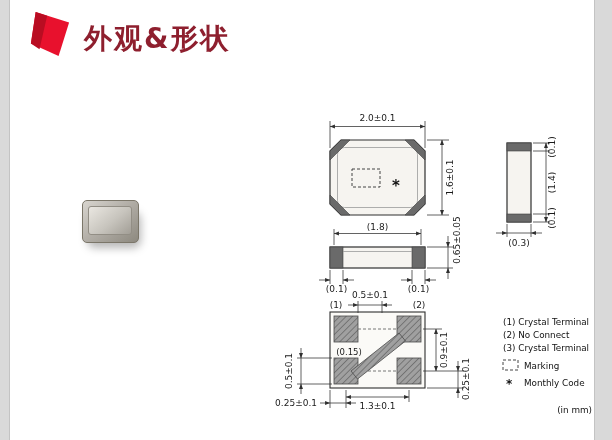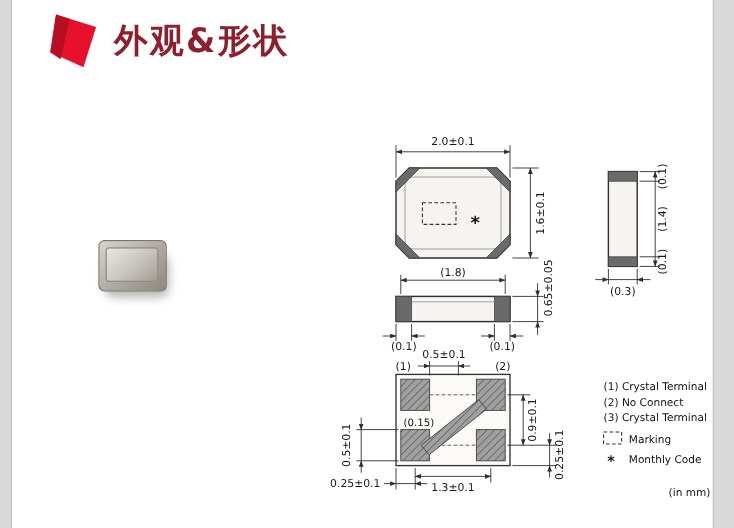--- a/index.html
+++ b/index.html
@@ -5,21 +5,21 @@
   html, body { margin:0; padding:0; }
   body {
     width:612px; height:440px; position:relative; overflow:hidden;
     background:#ffffff; font-family:"DejaVu Sans", sans-serif;
   }
   .page { position:absolute; inset:0; background:#ffffff; }
   .edge-strip { position:absolute; top:0; bottom:0; background:#d9d9d9; }
   .edge-strip.left  { left:0;  width:9px;  border-right:1px solid #c3c3c3; }
   .edge-strip.right { right:0; width:17px; border-left:1px solid #c3c3c3; }
 
-  .header { position:absolute; left:40px; top:10px; display:flex; align-items:center; gap:13px; }
+  .header { position:absolute; left:29px; top:10px; display:flex; align-items:flex-end; gap:13px; }
   .flag { width:42px; height:48px; display:block; }
   .title { font-size:28px; font-weight:bold; color:#8e1f2e; letter-spacing:2px;
            font-family:"DejaVu Sans", sans-serif; }
 
   
   .photo { position:absolute; left:82px; top:200px; width:60px; height:48px; }
   .photo-shadow { position:absolute; left:5px; top:12px; width:54px; height:36px;
     background:rgba(0,0,0,0.28); filter:blur(4px); border-radius:8px; }
   .photo-body { position:absolute; left:0; top:0; right:3px; bottom:5px; border-radius:5px;
     background:linear-gradient(140deg,#d8d5cf 0%,#b4b0a9 45%,#8d897f 100%);

